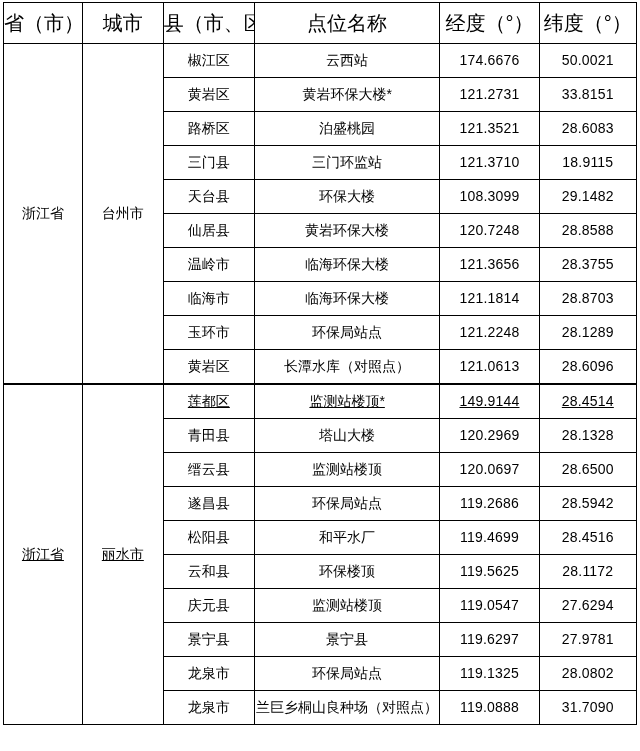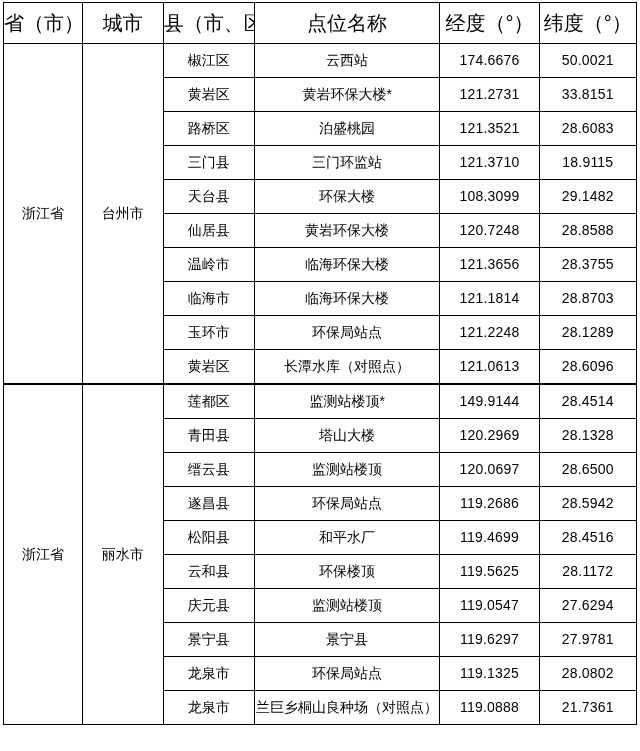--- a/index.html
+++ b/index.html
@@ -55,20 +55,21 @@
   }
   td.site-name {
     font-size: 14px;
   }
   td.num {
     font-size: 14px;
     letter-spacing: 0.2px;
   }
   .group-sep {
     border-top: 2px solid #000000 !important;
+    text-decoration: underline;
   }
 </style>
 </head>
 <body>
 
 <div class="sheet">
   <table class="data-table">
     <thead>
       <tr>
         <td class="col-prov">省（市）</td>
@@ -197,17 +198,17 @@
       <tr>
         <td class="col-county">龙泉市</td>
         <td class="col-site site-name">环保局站点</td>
         <td class="col-lon num">119.1325</td>
         <td class="col-lat num">28.0802</td>
       </tr>
       <tr>
         <td class="col-county">龙泉市</td>
         <td class="col-site site-name">兰巨乡桐山良种场（对照点）</td>
         <td class="col-lon num">119.0888</td>
-        <td class="col-lat num">21.7361</td>
+        <td class="col-lat num">31.7090</td>
       </tr>
     </tbody>
   </table>
 </div>
 
 </body></html>

